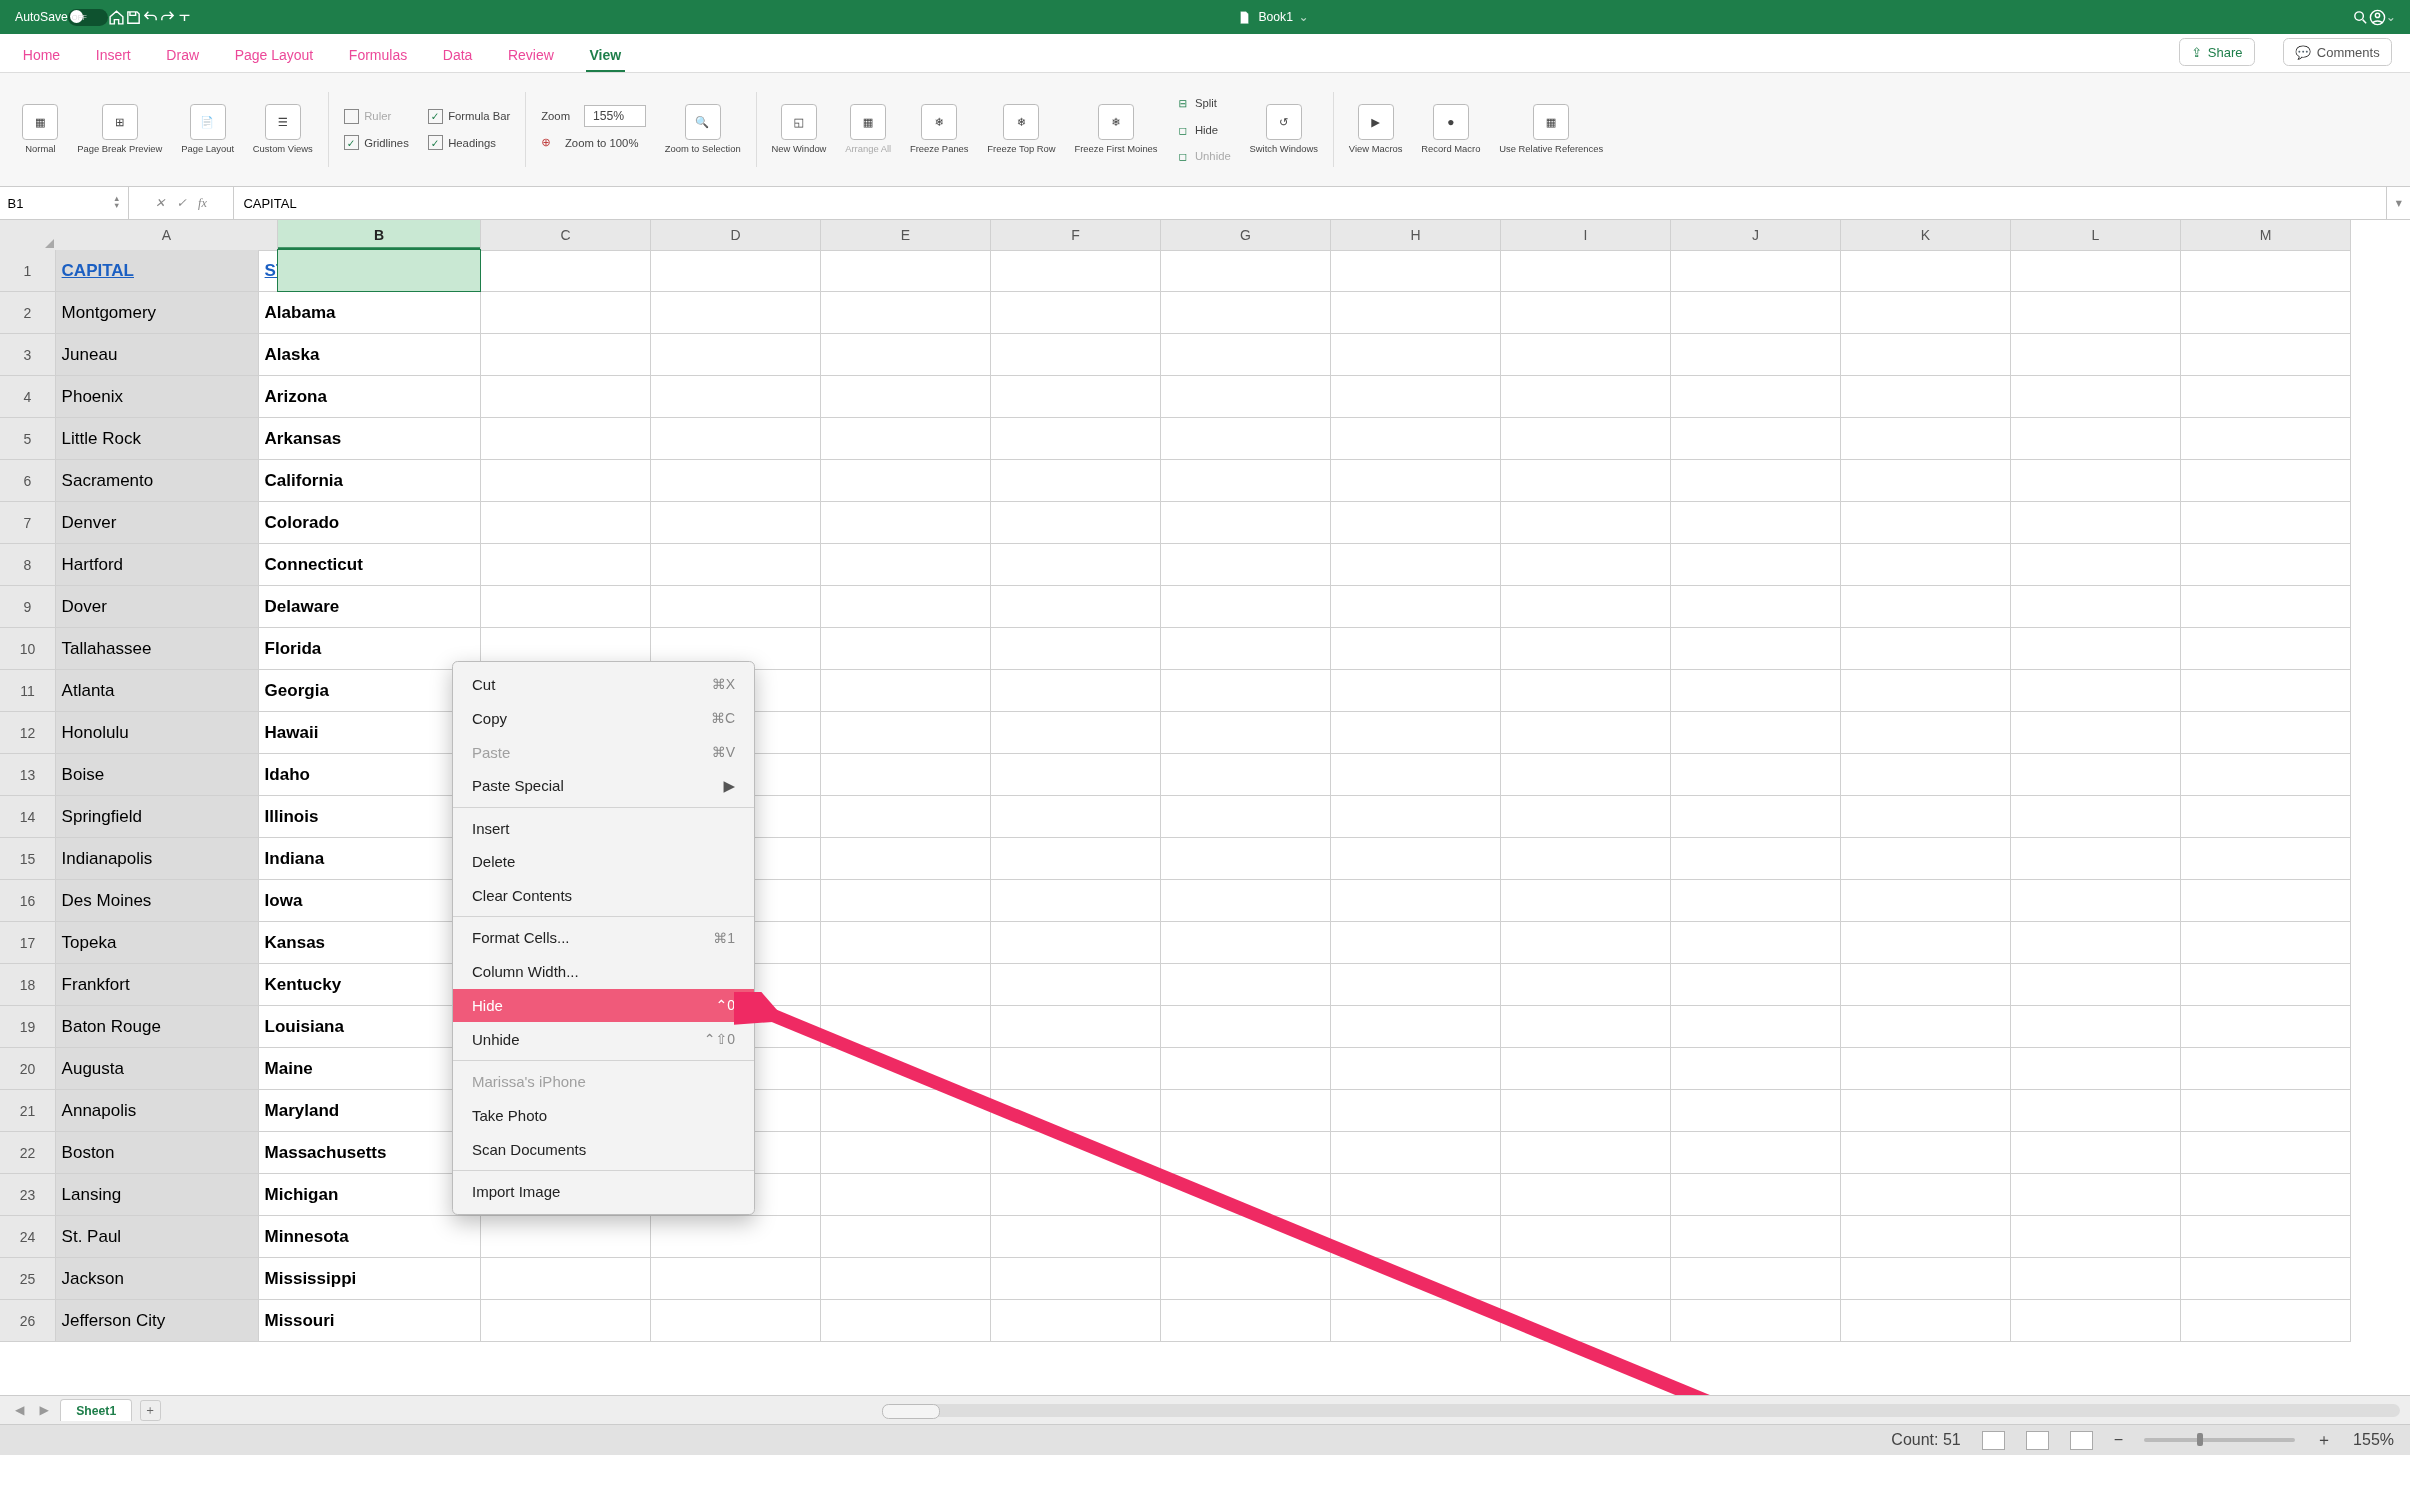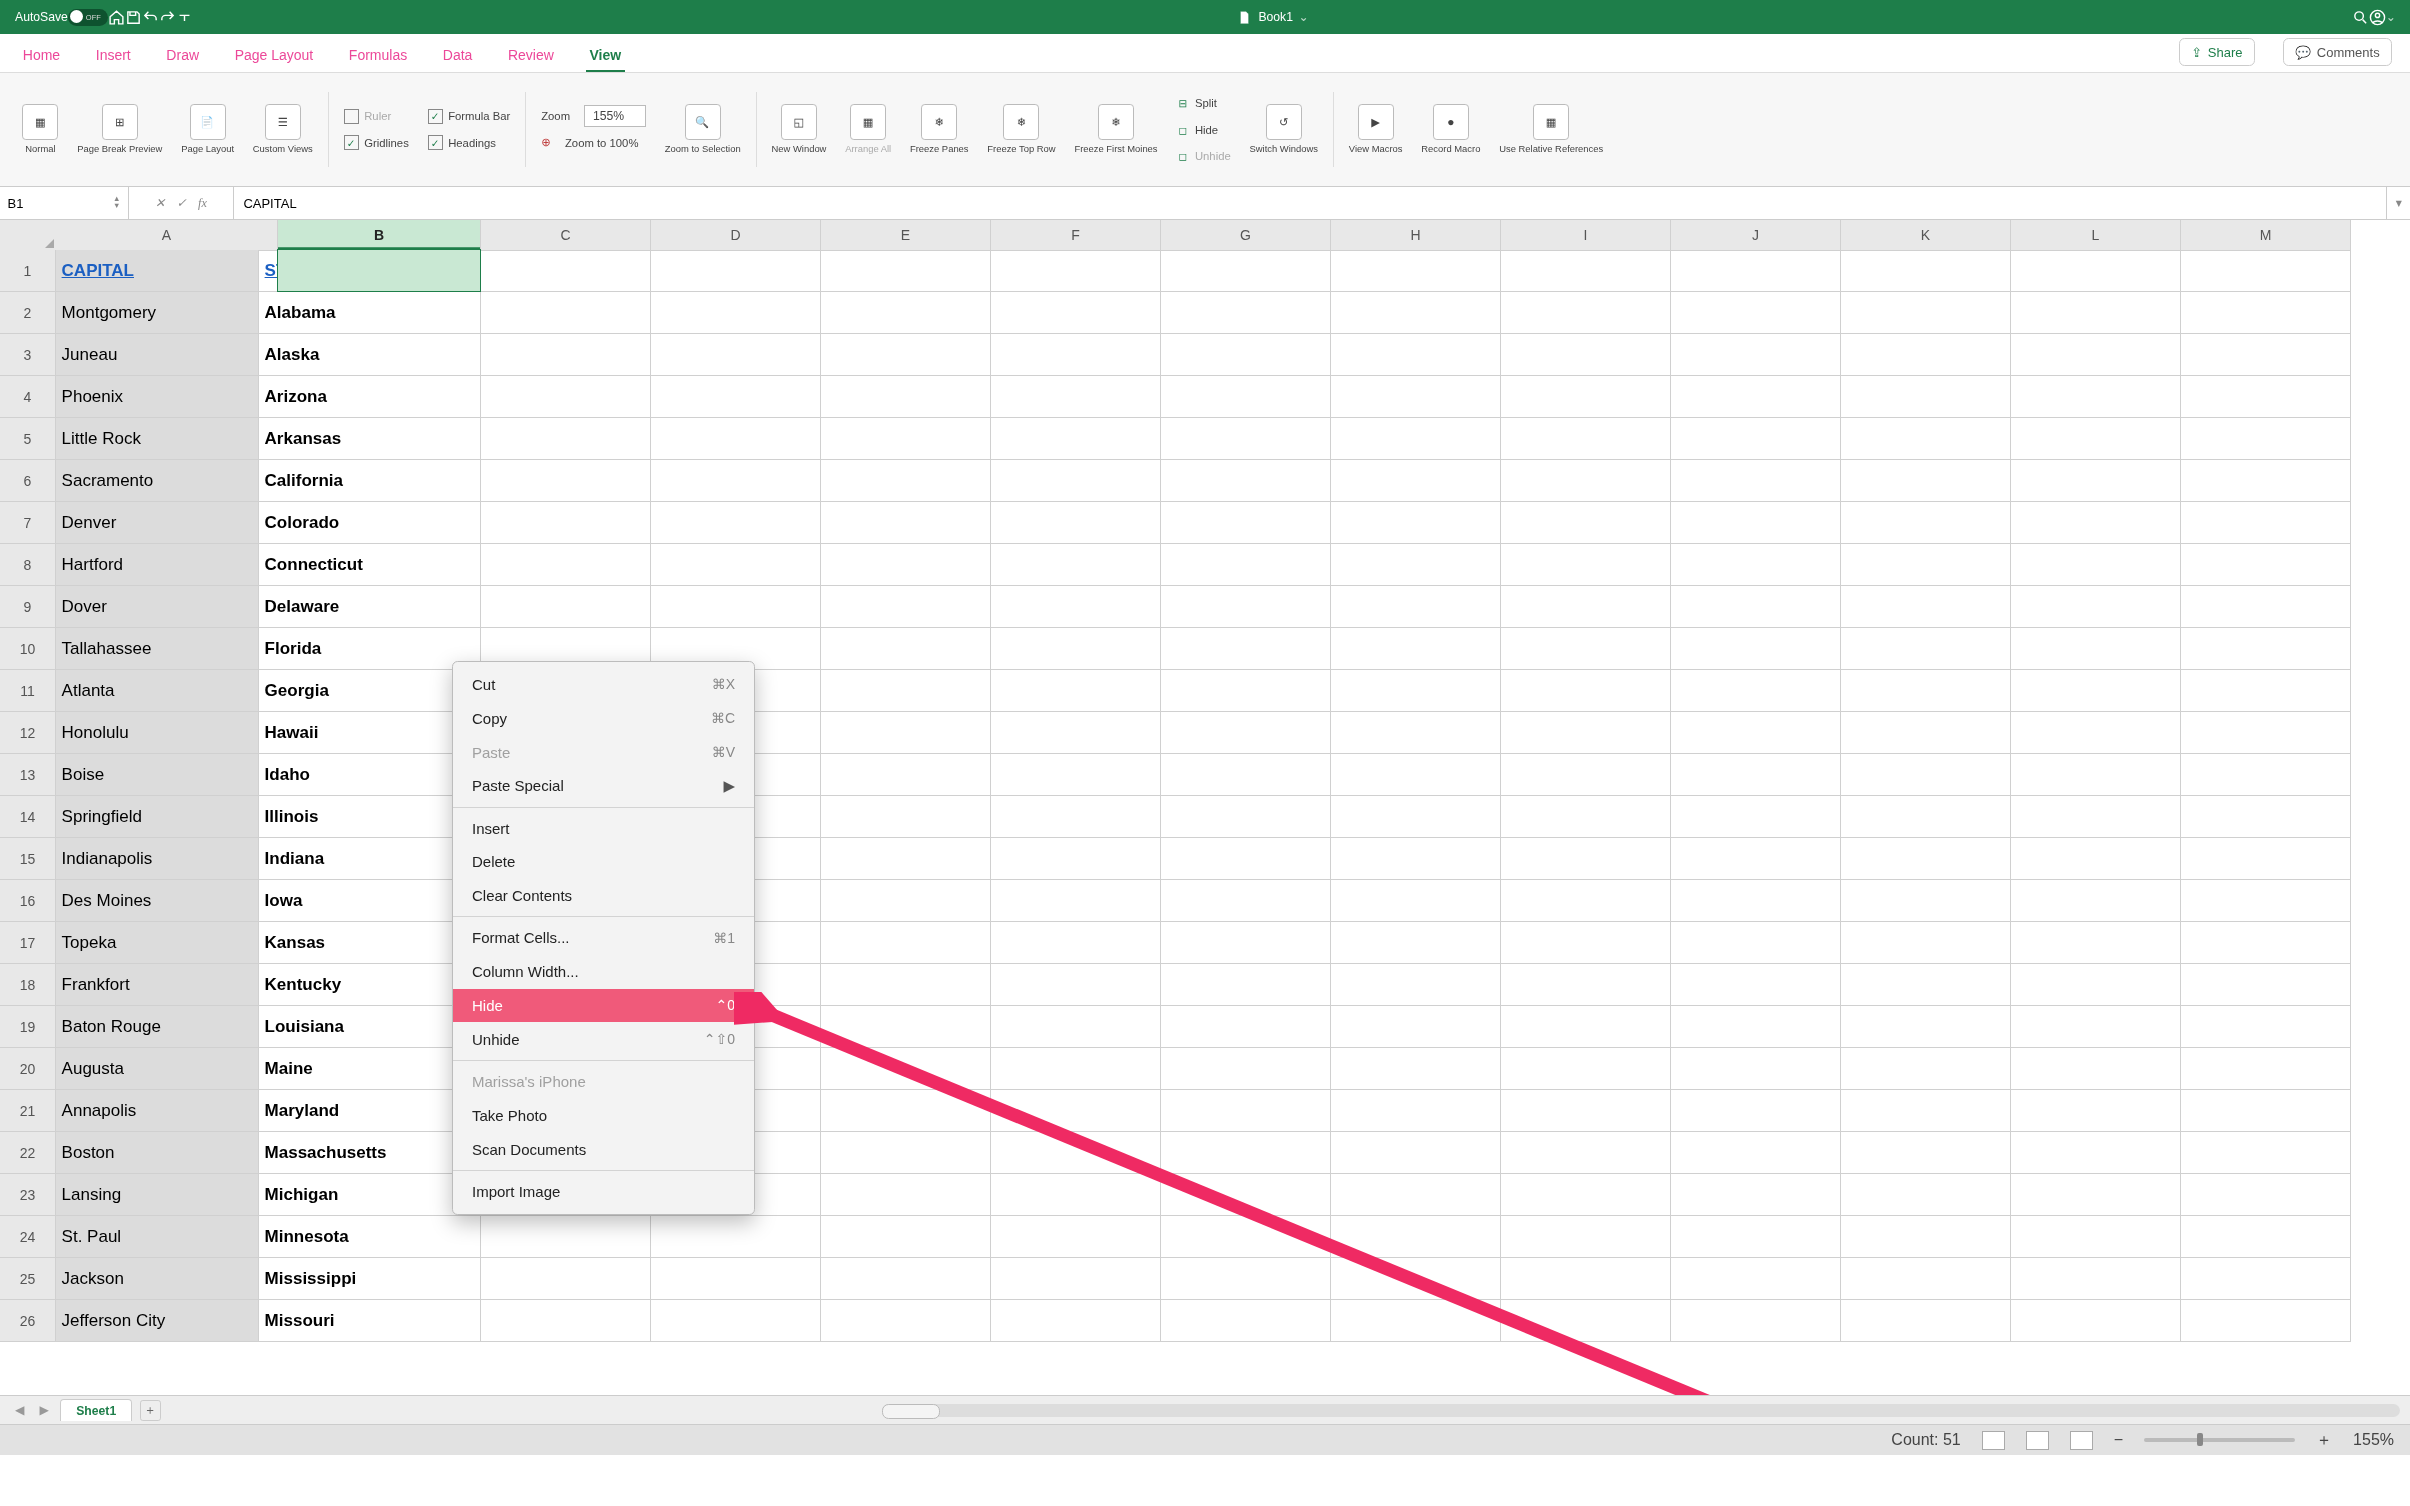--- a/index.html
+++ b/index.html
@@ -17,21 +17,21 @@
   html,body{margin:0;padding:0;font-family:-apple-system,Helvetica,Arial,sans-serif;font-size:12.2px;background:#fff;overflow:hidden;}
   .app{width:2411px;height:1507px;position:relative;transform-origin:top left;}
 
   
   .titlebar{height:34px;background:var(--green);color:#fff;display:flex;align-items:center;padding:0 15px;font-size:12.2px;}
   .titlebar .left,.titlebar .right{display:flex;align-items:center;}
   .titlebar .left{flex:0 0 auto;}
   .titlebar .center{flex:1;text-align:center;display:flex;align-items:center;justify-content:center;gap:5.6px;}
   .toggle{display:inline-flex;align-items:center;background:#0e522f;border-radius:9.4px;height:17px;width:40px;position:relative;}
   .toggle .knob{position:absolute;left:1.9px;top:1.9px;background:#fff;border-radius:50%;width:13px;height:13px;}
-  .toggle .txt{position:absolute;right:7px;font-size:7.5px;color:#ddd;}
+  .toggle .txt{position:absolute;right:21px;font-size:7.5px;color:#ddd;}
   .tb-ico{width:17px;height:17px;display:inline-block;}
   .tb-ico svg{width:17px;height:17px;fill:#fff;stroke:#fff;}
 
   
   .tabs{height:38px;background:#fff;border-bottom:0.9px solid #ddd;display:flex;align-items:flex-end;padding:0 19px;gap:28px;font-size:14px;}
   .tab{padding:0 3.8px 7.5px;color:#ec4899;cursor:pointer;border-bottom:2.8px solid transparent;}
   .tab.active{color:var(--green);font-weight:600;border-bottom-color:var(--green);}
   .tabs .spacer{flex:1;}
   .share-btn,.comments-btn{border:0.9px solid #ccc;border-radius:5.6px;padding:5.6px 11.3px;margin-bottom:5.6px;display:flex;align-items:center;gap:5.6px;font-size:13px;}
   .share-btn{color:var(--green);}

